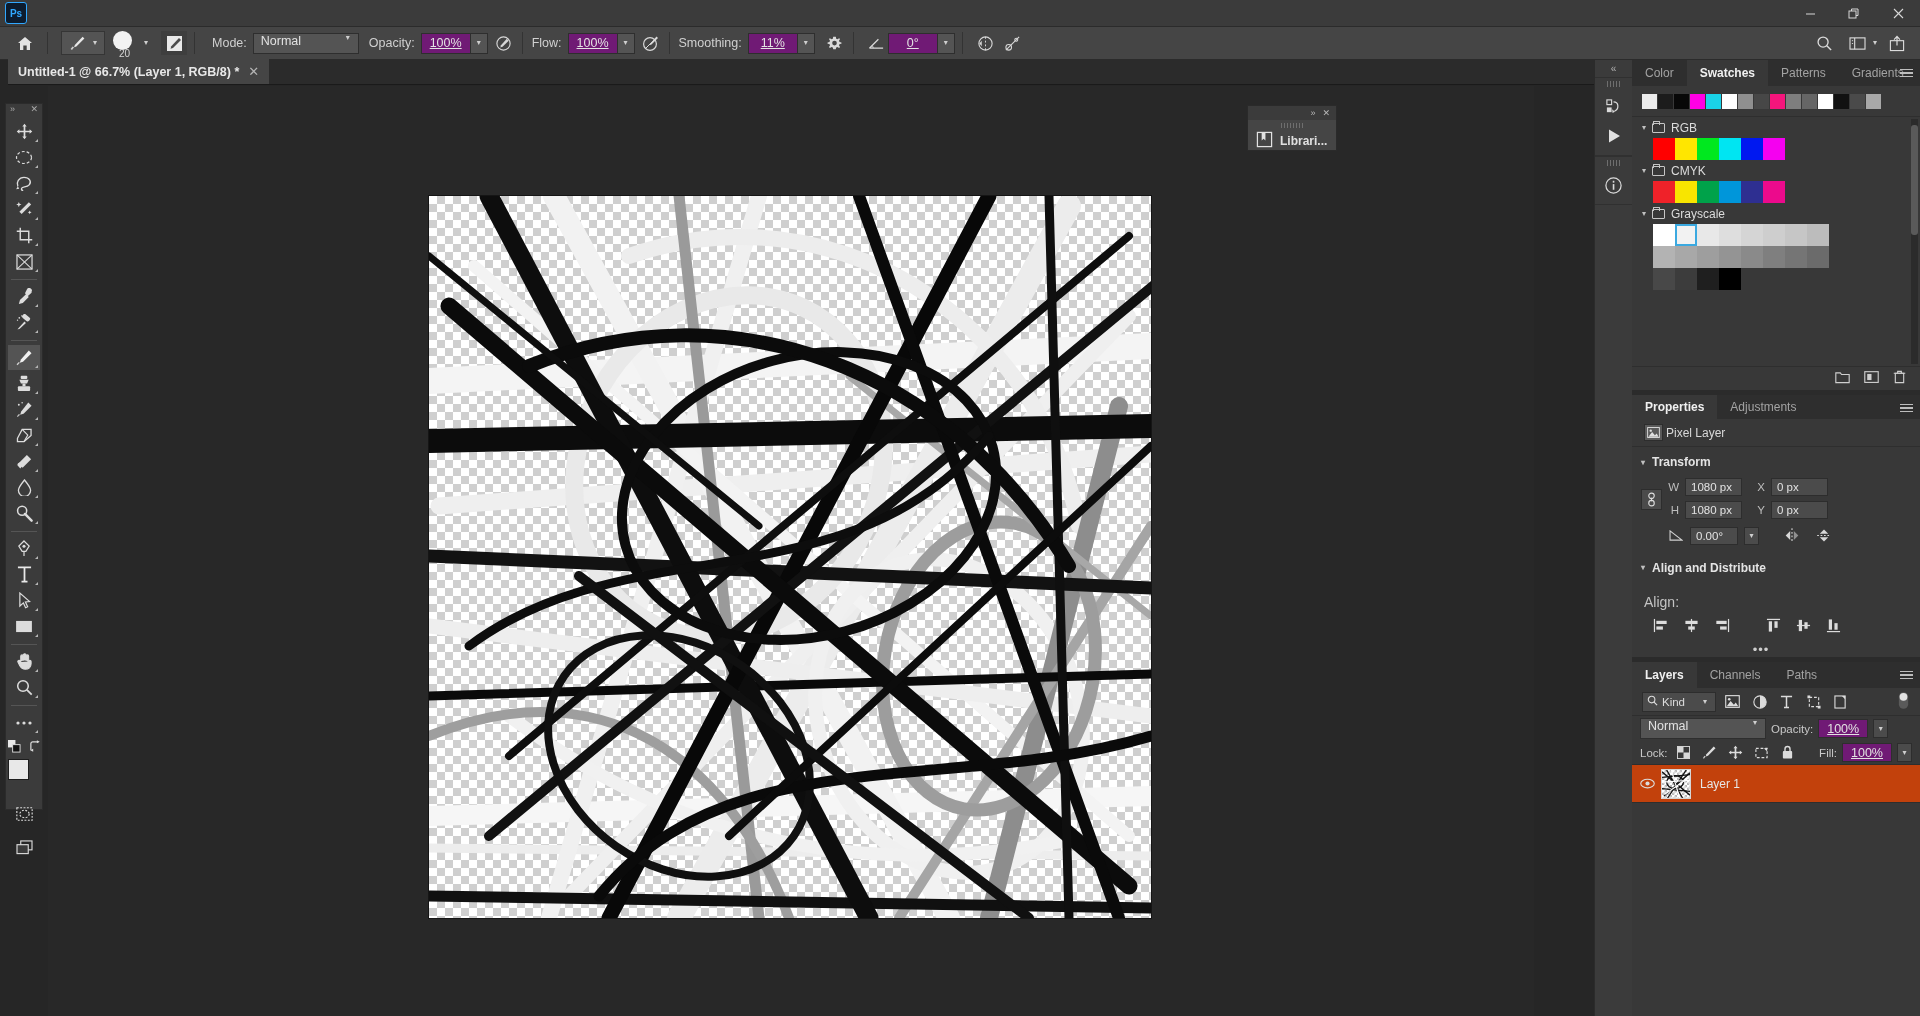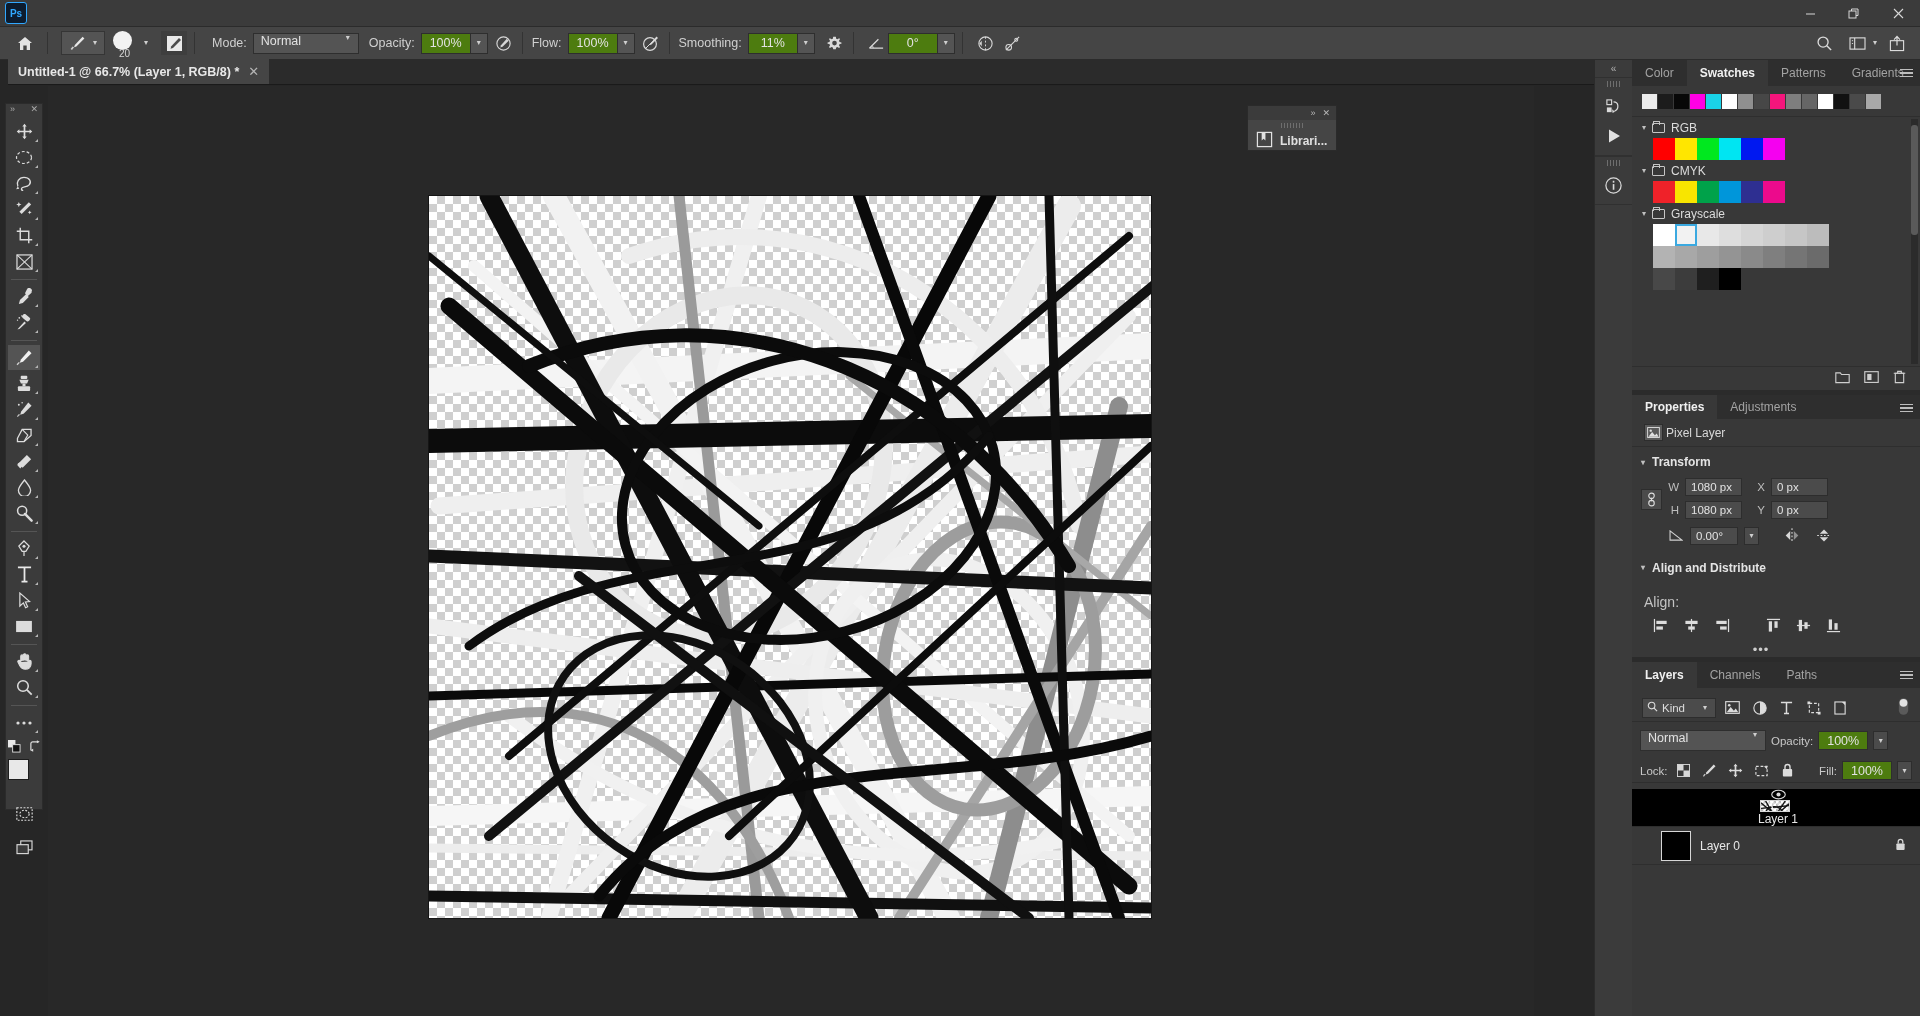--- a/index.html
+++ b/index.html
@@ -59,23 +59,24 @@
   }
   .brush-size {
     position:absolute; left:6px; top:18px; font-size:10px; color:#d5d5d5;
   }
   .brush-tip-btn {
     width:26px; height:24px; margin-left:9px; display:flex;
     align-items:center; justify-content:center; background:#3e3e3e;
   }
   .lbl { font-size:12.5px; color:#d0d0d0; margin:0 6px 0 10px; white-space:nowrap; }
   .field {
-    height:21px; min-width:50px; background:#4d7c0f; border:1px solid #2e2e2e;
+    height:21px; min-width:50px; background:#701a75; border:1px solid #2e2e2e;
     color:#e2e2e2; font-size:12.5px; display:flex; align-items:center;
     padding:0 17px;
+    text-decoration:underline;
   }
   .combo {
     height:21px; background:#545454; border:1px solid #2e2e2e;
     display:flex; justify-content:space-between;
     color:#e2e2e2; font-size:12.5px; padding:0 4px 0 7px;
   }
   .smallbtn {
     width:22px; height:22px; display:flex; align-items:center; justify-content:center;
     margin-left:5px; color:#dcdcdc;
   }
@@ -301,21 +302,21 @@
   }
   .lockrow {
     display:flex; align-items:center; gap:5px; height:24px; padding:0 8px;
     border-bottom:1px solid #2e2e2e;
   }
   .tinylbl { font-size:11.5px; color:#c8c8c8; white-space:nowrap; }
   .layer-row {
     display:flex; align-items:center; height:38px; gap:0;
     border-bottom:1px solid #2e2e2e; padding-left:4px;
   }
-  .layer-row.selected { background:#000000;flex-direction:column; }
+  .layer-row.selected { background:#c2410c; }
   .eye {
     width:22px; display:flex; align-items:center; justify-content:center; color:#d8d8d8;
   }
   .lthumb {
     width:30px; height:30px; border:1px solid #d6d6d6; margin:0 9px 0 3px;
     background:#111; overflow:hidden; position:relative;
   }
   .lthumb.checker {
     background-image:
       linear-gradient(45deg,#b9b9b9 25%,transparent 25%,transparent 75%,#b9b9b9 75%),
@@ -1036,21 +1037,21 @@
               <rect x="4" y="1.5" width="3.4" height="11" fill="#dcdcdc"></rect>
               <rect x="10" y="5.5" width="3.4" height="7" fill="#dcdcdc"></rect>
             </svg>
         </span>
       </div>
       <div style="display:flex;justify-content:center;margin-top:4px;padding-right:30px;color:#cfcfcf;letter-spacing:1px;font-size:13px;">•••</div>
     </div>
 
     <div class="panel-div"></div>
 
-    <div class="panel" style="flex:1;gap:6px;">
+    <div class="panel" style="flex:1;">
       <div class="tabrow">
         <div id="layer-tabs" style="display:flex;">
             <div class="ptab active">Layers</div>
             <div class="ptab">Channels</div>
             <div class="ptab">Paths</div>
           </div>
         <div class="pmenu">
           <span class="hamb">
               <i></i>
               <i></i>
@@ -1183,25 +1184,16 @@
                 </g>
                 <g stroke="#fff" stroke-width="1.2" fill="none">
                   <path d="M0 13 L30 11"></path>
                   <path d="M10 0 L19 30"></path>
                   <path d="M29 8 L3 26"></path>
                 </g>
               </svg>
             </span>
             <span class="lname">Layer 1</span>
           </div>
-          <div class="layer-row">
-            <span class="eye"></span>
-            <span class="lthumb" style="background:#000"></span>
-            <span class="lname">Layer 0</span>
-            <span class="lockicon"><svg width="11" height="13" viewBox="0 0 12 14">
-                <rect x="1.5" y="5.8" width="9" height="7.2" rx="1" fill="#d8d8d8"></rect>
-                <path d="M3.5 5.8 V3.8 A2.5 2.5 0 0 1 8.5 3.8 V5.8" fill="none" stroke="#d8d8d8" stroke-width="1.4"></path>
-              </svg></span>
-          </div>
         </div>
     </div>
   </div>
 </div>
 
 </body></html>

